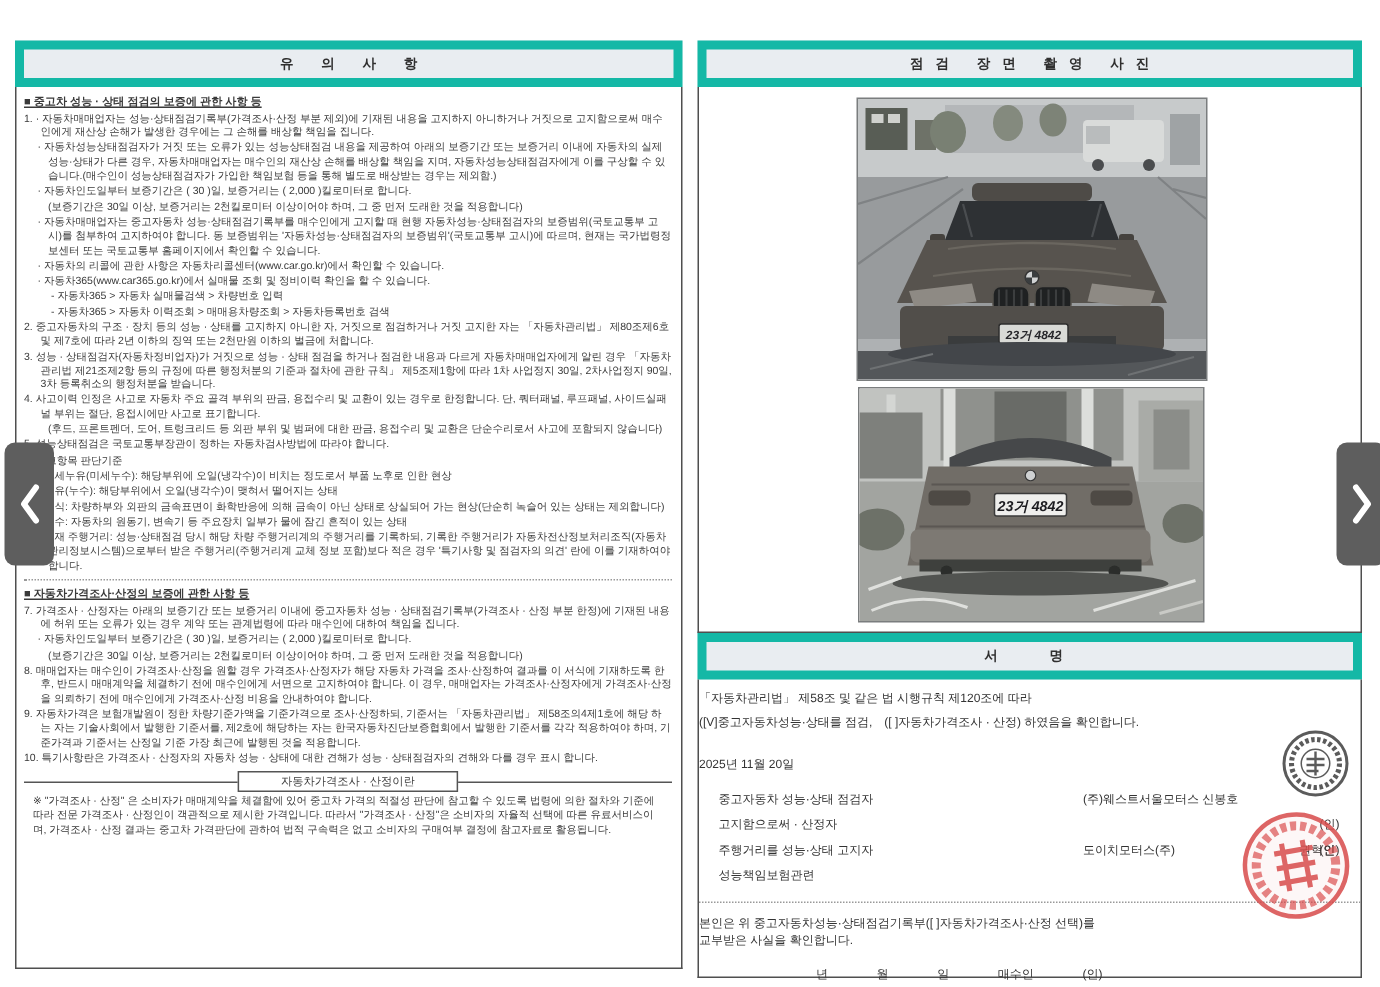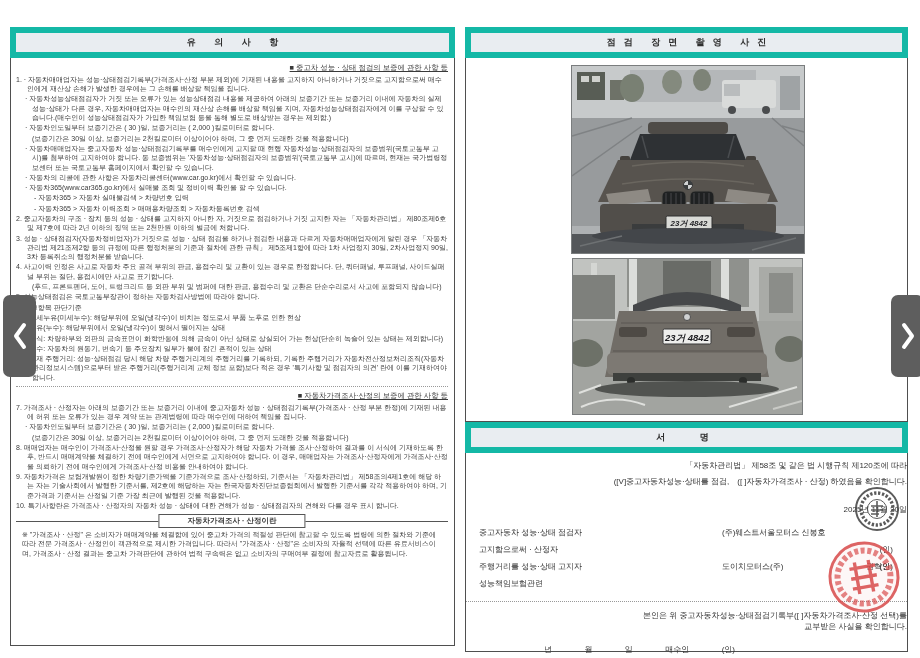--- a/index.html
+++ b/index.html
@@ -10,39 +10,39 @@
   .page-right { left:465px; width:443px; }
 
   .bar { border:6px solid #14b8a6; background:#e9edf1; text-align:center; font-weight:bold;
          font-size:9px; color:#2f2f2f; padding:3px 0 3px 8px; letter-spacing:8px; }
   .bar.wide { letter-spacing:16px; }
 
   .body-box { border:1px solid #4f4f4f; border-top:none; padding:4px 6px 6px 5px;
               font-size:7px; line-height:1.33; height:577px; overflow:hidden; }
 
   .p { margin:0 0 1px 0; }
-  .sec-h  { font-weight:normal; text-decoration:underline; font-size:7.4px; margin:1px 0 2px 0;text-align:right; }
+  .sec-h  { font-weight:bold; text-decoration:underline; font-size:7.4px; margin:1px 0 2px 0; }
   .p-item   { padding-left:11px; text-indent:-11px; }
   .p-bullet { margin-left:9px;  padding-left:7px; text-indent:-7px; }
   .p-paren  { margin-left:16px; }
   .p-dash   { margin-left:18px; }
   .dotline  { border-top:1px dotted #999; margin:4px 0; height:0; }
 
   .def-box   { position:relative; border-top:1px solid #555; margin-top:11px; padding:8px 4px 0 6px; }
   .def-title { position:absolute; top:-8px; left:50%; transform:translateX(-50%); background:#fff;
-               border:1px solid #555; padding:1px 28px; font-weight:bold; font-size:7.5px; white-space:nowrap; }
+               border:1px solid #555; padding:1px 28px; font-weight:normal; font-size:7.5px; white-space:nowrap; }
 
   .photos-box { border:1px solid #4f4f4f; border-top:none; height:356px; padding-top:7px;font-style:italic; }
   .photo { margin:0 auto; display:block; }
   .photo svg { display:block; border:1px solid #7a7d7e; }
   .photo-rear-wrap { margin-top:4px; }
 
   .sign-box { position:relative; border:1px solid #4f4f4f; border-top:none; height:191px;
               font-size:8px; padding-top:7px; color:#333; }
-  .center { text-align:right; }
+  .center { text-align:left; }
   .law  { margin-bottom:5px; }
   .chk  { margin-bottom:17px; }
   .date { margin-bottom:12px; }
   .srow { position:relative; height:17px; padding-left:13px; }
   .srow .val  { position:absolute; left:256px; top:0; white-space:nowrap; }
   .srow .nm   { position:absolute; left:400px; top:0; white-space:nowrap; }
   .srow .seal-txt { position:absolute; right:14px; top:0; }
   .dotline2 { border-top:1px dotted #999; margin:6px 0 8px 0; }
   .buyer-row { display:flex; justify-content:space-between; margin:12px 172px 0 78px; }
 

